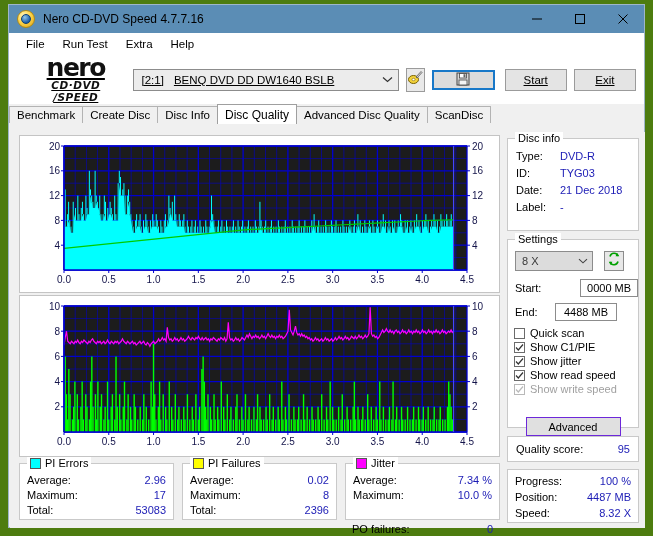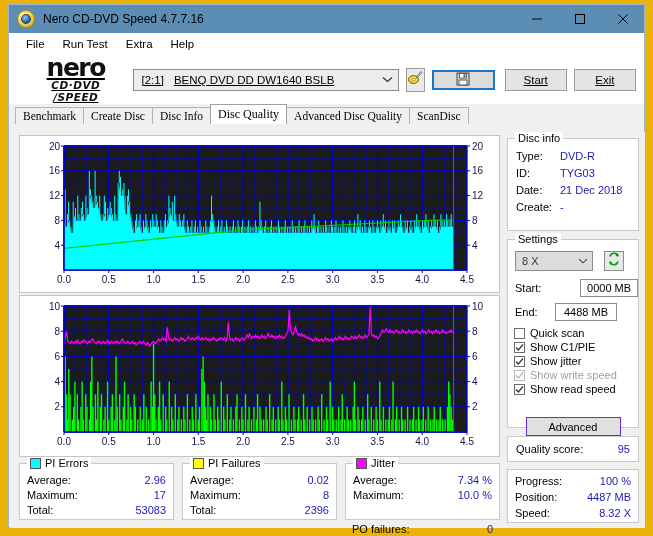--- a/index.html
+++ b/index.html
@@ -1,21 +1,21 @@
 <!DOCTYPE html>
 <html><head>
 <meta charset="utf-8">
 <style>
   html,body{margin:0;padding:0;}
   body{
     width:653px;height:536px;overflow:hidden;
     font-family:"Liberation Sans", sans-serif;
     background:#4a7fa8;
   }
-  #app{position:relative;width:653px;height:536px;background:#eab308;}
+  #app{position:relative;width:653px;height:536px;background:#4d7c0f;}
 
   
   .window{
     position:absolute;left:8px;top:4px;width:637px;height:524px;
     background:#f0f0f0;border:1px solid #9fb6c8;box-sizing:border-box;
   }
   .titlebar{
     height:28px;background:#5b8db5;display:flex;align-items:center;
     padding:0 0 0 8px;box-sizing:border-box;
   }
@@ -81,23 +81,22 @@
   .btn{
     height:22px;background:#e4e4e4;border:1px solid #9b9b9b;
     font-size:11.5px;color:#000;display:flex;align-items:center;
     justify-content:center;box-sizing:border-box;
   }
   .btn-start{width:78px;margin-left:10px;}
   .btn-exit{width:78px;margin-left:7px;}
 
   
   .tabstrip{
-    height:20px;margin-left:6px;display:flex;align-items:flex-end;
+    height:20px;margin-left:0;display:flex;align-items:center;
     position:relative;
-    font-family:Liberation Serif, serif;
   }
   .tab{
     height:17px;padding:0 7px;font-size:11.5px;color:#000;
     background:#f0f0f0;border:1px solid #b3b3b3;border-bottom:none;
     display:flex;align-items:center;box-sizing:border-box;margin-right:-1px;
   }
   .tab.active{
     height:20px;background:#ffffff;border-color:#9f9f9f;font-size:12px;
     z-index:3;position:relative;
   }
@@ -1094,21 +1093,21 @@
             </div>
             <div class="info-row">
               <span class="k">ID:</span>
               <span class="v">TYG03</span>
             </div>
             <div class="info-row">
               <span class="k">Date:</span>
               <span class="v">21 Dec 2018</span>
             </div>
             <div class="info-row">
-              <span class="k">Create:</span>
+              <span class="k">Label:</span>
               <span class="v">-</span>
             </div>
           </div>
         </div>
 
         <div class="gbox" style="left:0;top:106px;width:132px;height:189px;">
           <div class="gtitle">Settings</div>
 
           <div style="display:flex;align-items:center;padding:11px 0 0 7px;">
             <div class="sel">
@@ -1154,36 +1153,36 @@
               <span class="tx">Show C1/PIE</span>
             </div>
             <div class="chk">
               <span class="box">
                 <svg width="9" height="9" viewBox="0 0 9 9">
                     <path d="M1 4.5 L3.3 7 L8 1.5" fill="none" stroke="#333" stroke-width="1.2"></path>
                   </svg>
               </span>
               <span class="tx">Show jitter</span>
             </div>
+            <div class="chk">
+              <span class="box">
+                <svg width="9" height="9" viewBox="0 0 9 9">
+                    <path d="M1 4.5 L3.3 7 L8 1.5" fill="none" stroke="#333" stroke-width="1.2"></path>
+                  </svg>
+              </span>
+              <span class="tx">Show read speed</span>
+            </div>
             <div class="chk dis">
               <span class="box">
                 <svg width="9" height="9" viewBox="0 0 9 9">
                     <path d="M1 4.5 L3.3 7 L8 1.5" fill="none" stroke="#b9b9b9" stroke-width="1.2"></path>
                   </svg>
               </span>
               <span class="tx">Show write speed</span>
             </div>
-            <div class="chk">
-              <span class="box">
-                <svg width="9" height="9" viewBox="0 0 9 9">
-                    <path d="M1 4.5 L3.3 7 L8 1.5" fill="none" stroke="#333" stroke-width="1.2"></path>
-                  </svg>
-              </span>
-              <span class="tx">Show read speed</span>
-            </div>
           </div>
 
           <div class="advbtn">Advanced</div>
         </div>
 
         <div class="gbox" style="left:0;top:303px;width:132px;height:26px;display:flex;align-items:center;">
           <div class="qline" style="width:100%;gap:32px;">
             <span class="k">Quality score:</span>
             <span class="v">95</span>
           </div>

